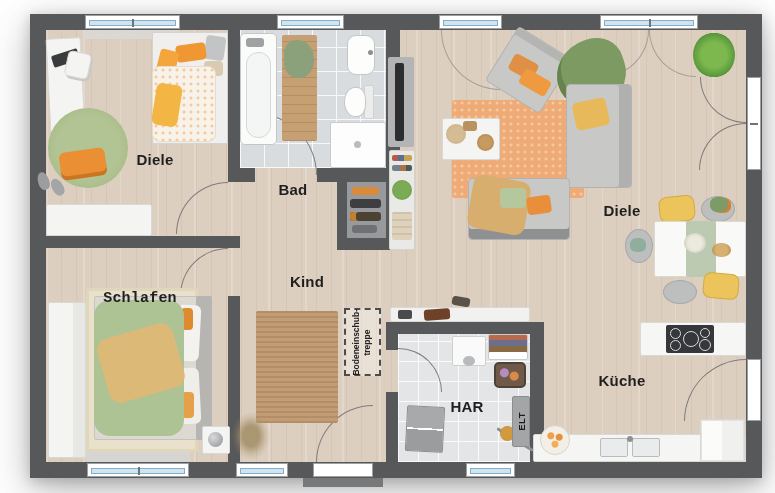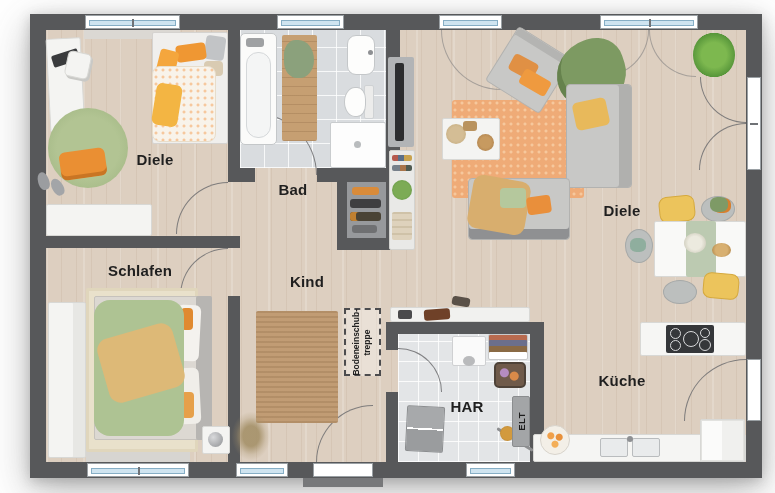--- a/index.html
+++ b/index.html
@@ -237,17 +237,17 @@
   <div class="abs" style="left:344px;top:308px;width:37px;height:68px;border:2px dashed #4c4c4e;background:rgba(255,255,255,.35);display:flex;align-items:center;justify-content:center;">
     <div class="vtext" style="font-size:8.5px;font-weight:700;color:#222;line-height:1.35;text-align:center;">
       <div>Bodeneinschub-</div>
       <div>treppe</div>
     </div>
   </div>
 
   <div class="label" style="left:155px;top:159px;">Diele</div>
   <div class="label" style="left:293px;top:157px;margin-top:32px;">Bad</div>
   <div class="label" style="left:622px;top:210px;">Diele</div>
-  <div class="label" style="left:140px;top:270px;">Schlafen</div>
+  <div class="label" style="left:140px;top:298px;font-family:Liberation Mono, monospace;">Schlafen</div>
   <div class="label" style="left:307px;top:281px;">Kind</div>
   <div class="label" style="left:467px;top:406px;">HAR</div>
   <div class="label" style="left:622px;top:380px;">Küche</div>
 </div>
 
 </body></html>

